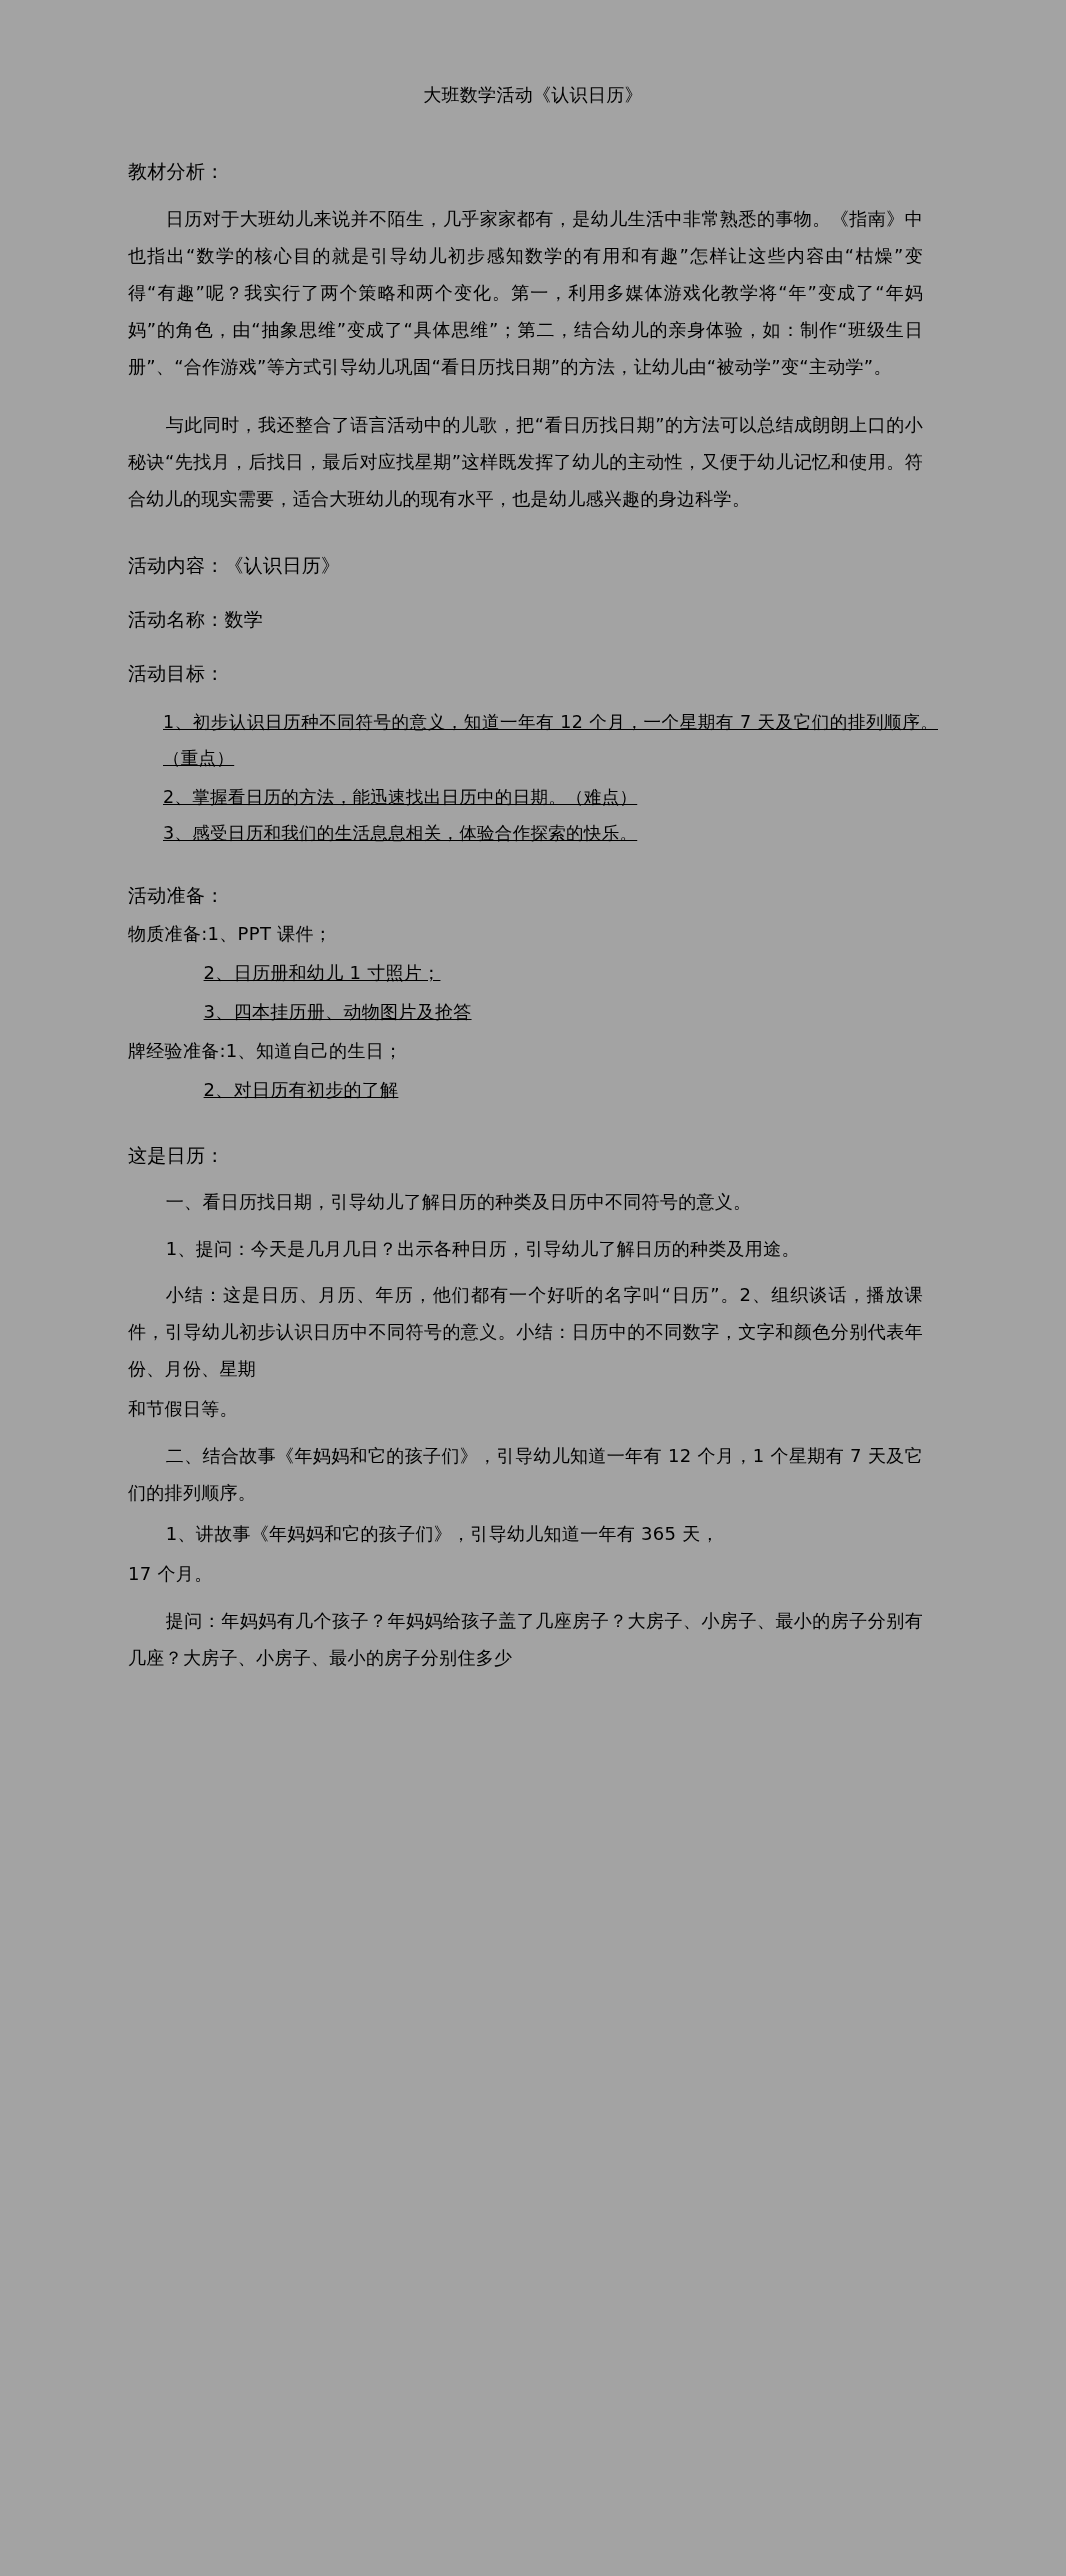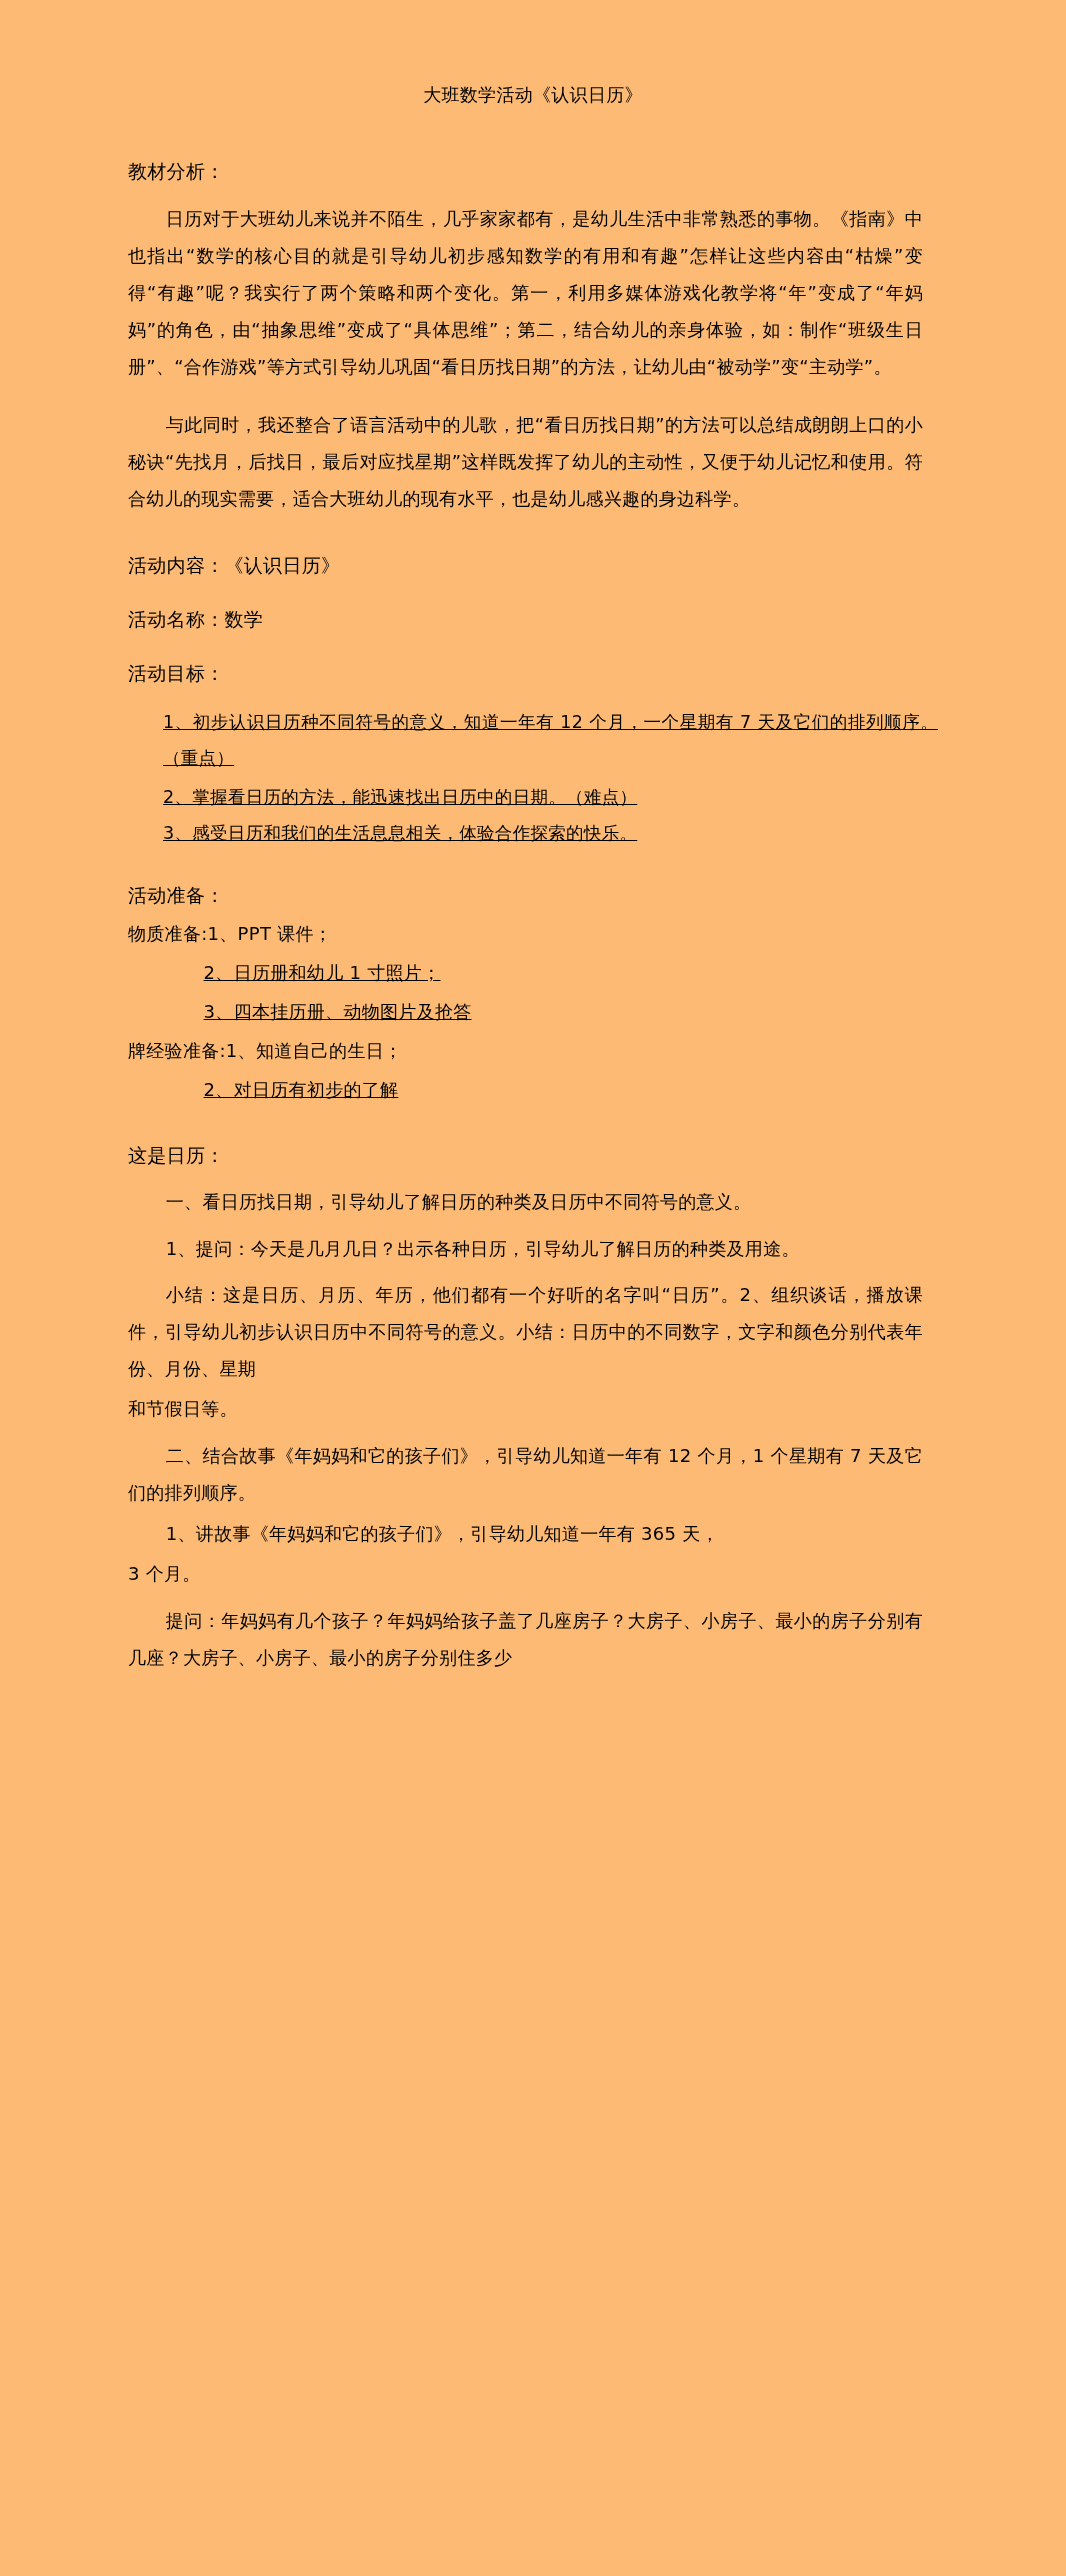--- a/index.html
+++ b/index.html
@@ -11,21 +11,21 @@
     width: 1066px;
     min-height: 2576px;
     font-family: "DejaVu Sans", "Liberation Sans", sans-serif;
     color: #000000;
   }
   .page {
     width: 1066px;
     min-height: 2576px;
     box-sizing: border-box;
     padding: 81px 128px 40px 128px;
-    background: #fdba74;
+    background: #a3a3a3;
   }
   .doc-title {
     text-align: center;
     font-size: 18px;
     line-height: 1.6;
     margin-bottom: 42px;
     letter-spacing: 0.3px;
   }
   .para {
     font-size: 18px;
@@ -121,18 +121,18 @@
   <p class="para indent gap-small">1、提问：今天是几月几日？出示各种日历，引导幼儿了解日历的种类及用途。</p>
 
   <p class="para indent gap-small">小结：这是日历、月历、年历，他们都有一个好听的名字叫“日历”。2、组织谈话，播放课件，引导幼儿初步认识日历中不同符号的意义。小结：日历中的不同数字，文字和颜色分别代表年份、月份、星期</p>
 
   <p class="para nowrap-indent">和节假日等。</p>
 
   <p class="para indent gap-small">二、结合故事《年妈妈和它的孩子们》，引导幼儿知道一年有 12 个月，1 个星期有 7 天及它们的排列顺序。</p>
 
   <p class="para indent">1、讲故事《年妈妈和它的孩子们》，引导幼儿知道一年有 365 天，</p>
 
-  <p class="para nowrap-indent">3 个月。</p>
+  <p class="para nowrap-indent">17 个月。</p>
 
   <p class="para indent gap-small">提问：年妈妈有几个孩子？年妈妈给孩子盖了几座房子？大房子、小房子、最小的房子分别有几座？大房子、小房子、最小的房子分别住多少</p>
 
 </div>
 
 
 </body></html>

